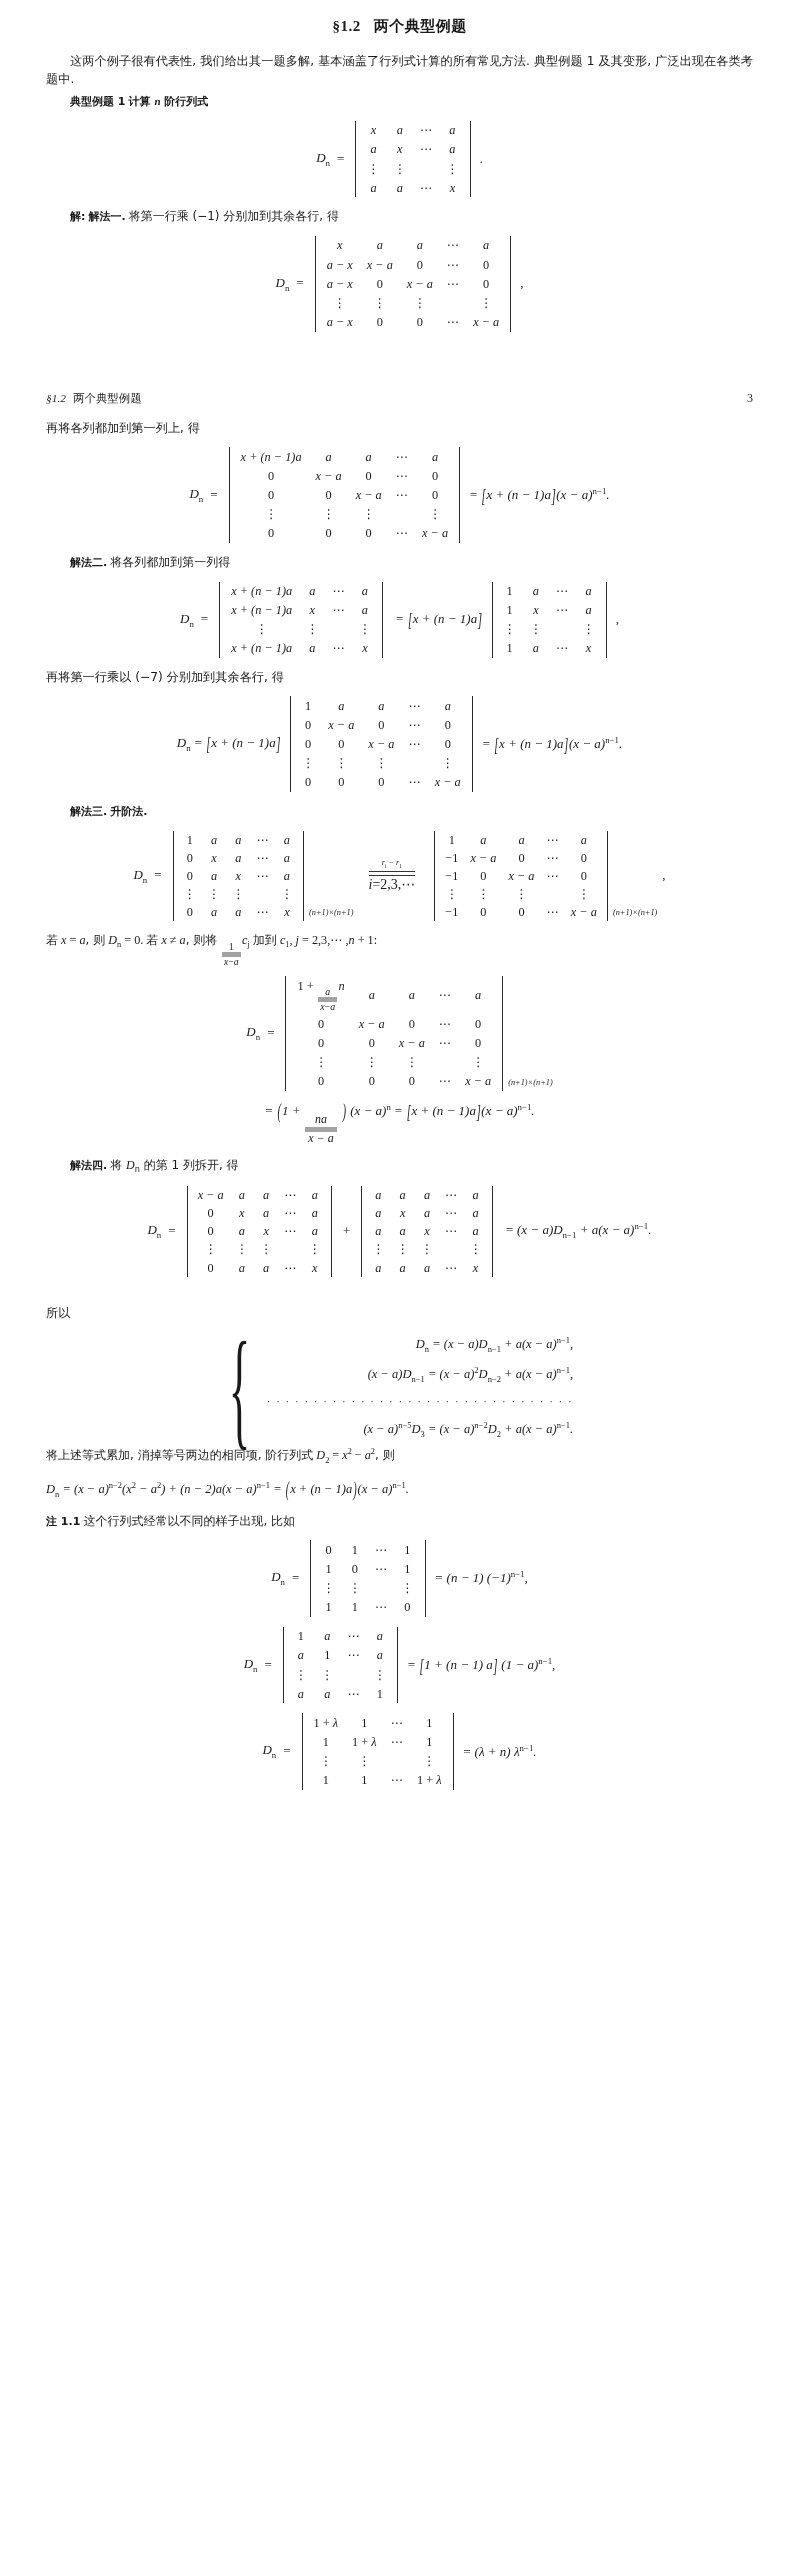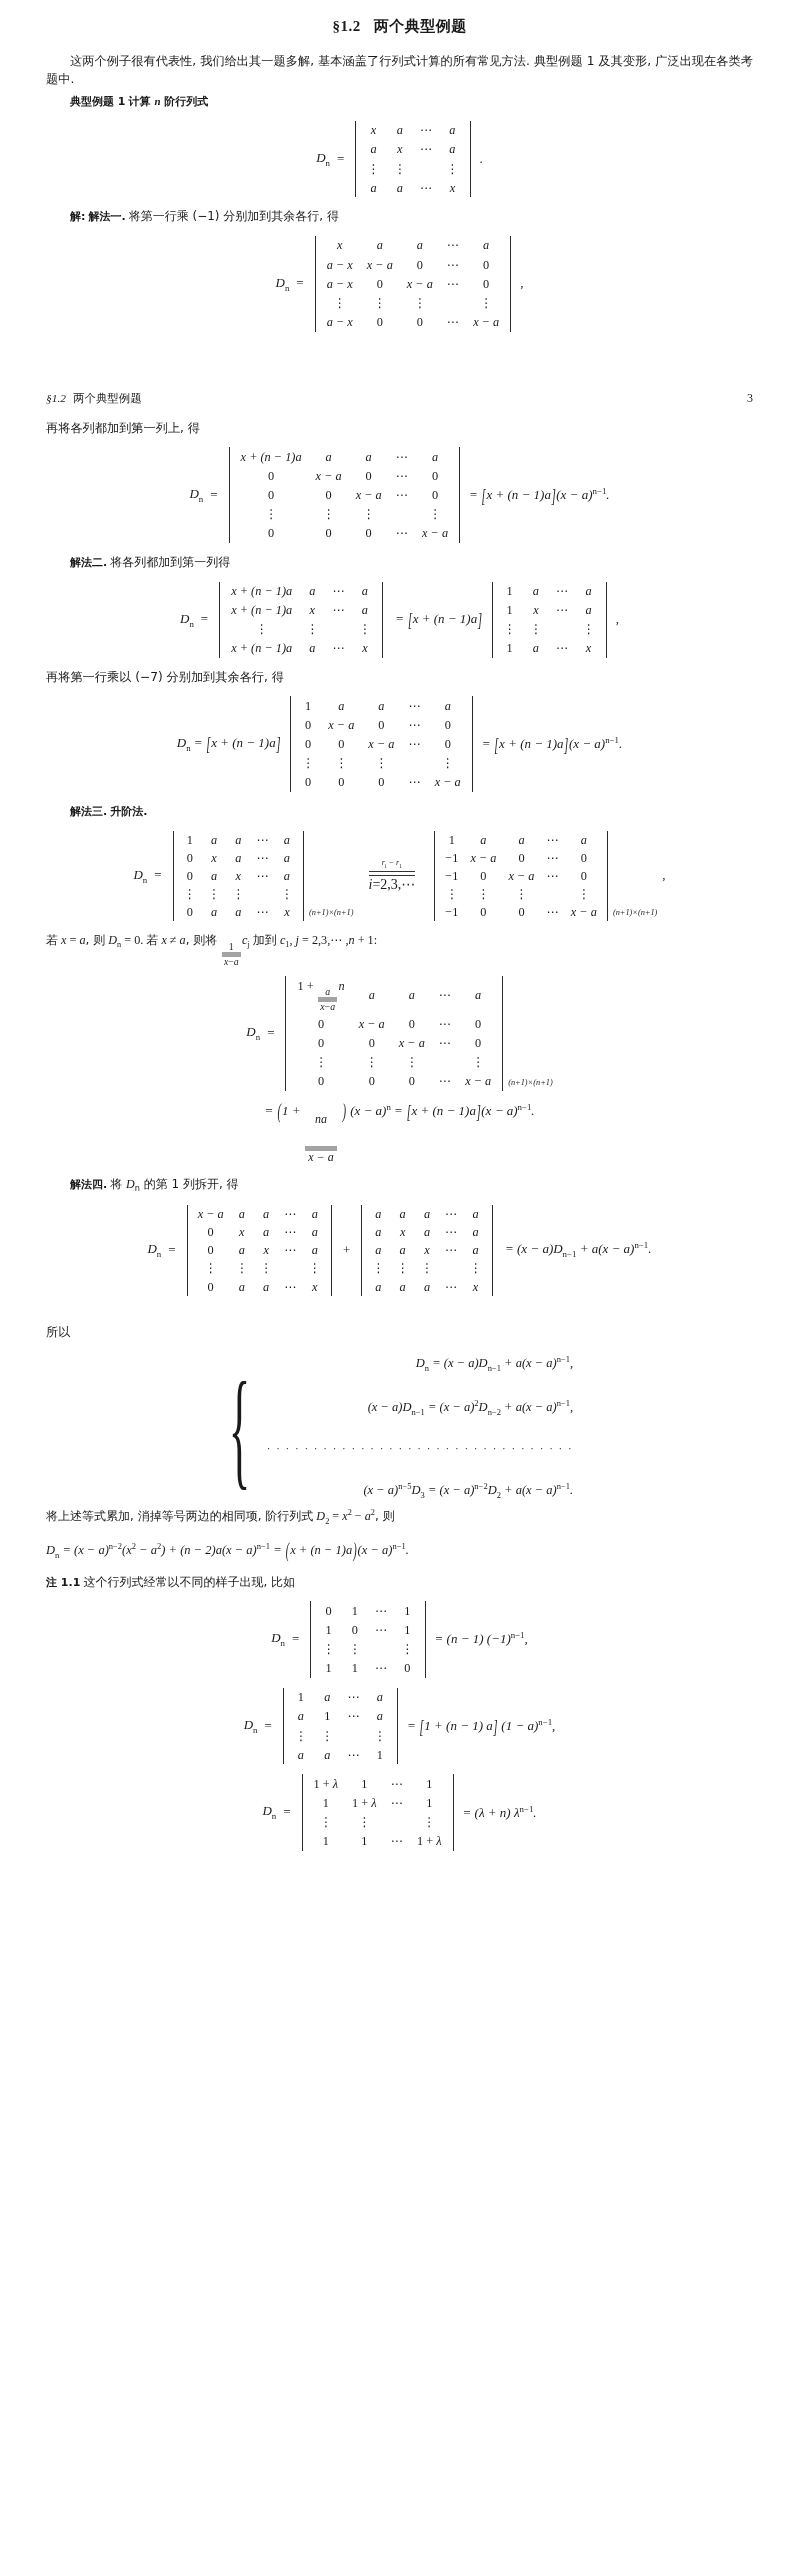--- a/index.html
+++ b/index.html
@@ -69,21 +69,21 @@
 
   
   .detsub { align-self:flex-end; font-size:8.3px; font-style:italic;
             font-family:"Liberation Serif", serif; padding-bottom:2px; margin-left:1px; white-space:nowrap;}
 
   
   .frac { display:inline-flex; flex-direction:column; align-items:center;
           vertical-align:-0.45em; margin:0 1.5px; line-height:1; }
   .frac .nu { padding:0 2px; font-size:0.8em; }
   .frac .de { padding:0 2px; font-size:0.8em; border-top:5px solid #a3a3a3; }
-  .frac.big { vertical-align:-0.62em;gap:19px; }
+  .frac.big { vertical-align:-0.62em; }
   .frac.big .nu, .frac.big .de { font-size:0.92em; padding:1px 3px; }
 
   
   .bigp { display:inline-block; transform:scaleY(2.0); font-size:0.82em; margin:0 1px;
           font-family:"Liberation Serif", serif; }
   .bigbr { display:inline-block; transform:scaleY(1.75); font-size:0.85em; margin:0 0.5px;
            font-family:"Liberation Serif", serif; }
 
   
   .arrowop { display:inline-flex; flex-direction:column; align-items:center;
@@ -92,21 +92,21 @@
   .arrowop .line { width:46px; height:0; border-top:1px solid #333; border-bottom:1px solid #333;
                    height:3px; margin:1.5px 0; }
   .arrowop .bot { font-size:14px; line-height:1.1; }
 
   
   .system { display:flex; justify-content:center; margin:12px 0 6px 0; }
   .sysinner { display:flex; align-items:stretch; }
   .brace { font-size:56px; line-height:1; font-family:"Liberation Serif", serif;
            display:flex; align-items:center; transform:scaleX(0.8) scaleY(2.35);
            transform-origin:center; margin-right:14px; }
-  .syslines { display:flex; flex-direction:column; justify-content:flex-start; gap:23px; }
+  .syslines { display:flex; flex-direction:column; justify-content:flex-start; gap:9px; }
   .sysline { font-family:"Liberation Serif", serif; font-size:12.5px; font-style:italic;
              text-align:right; white-space:nowrap; }
   .sysline.dots { text-align:center; letter-spacing:1.5px; font-style:normal; font-size:11px; }
 
   .eqline { text-align:left; font-family:"Liberation Serif", serif;
             font-size:12.5px; font-style:italic; margin:12px 0; white-space:nowrap; }
   .spacer-lg { height:22px; }
   .spacer-md { height:13px; }
 </style>
 </head>

